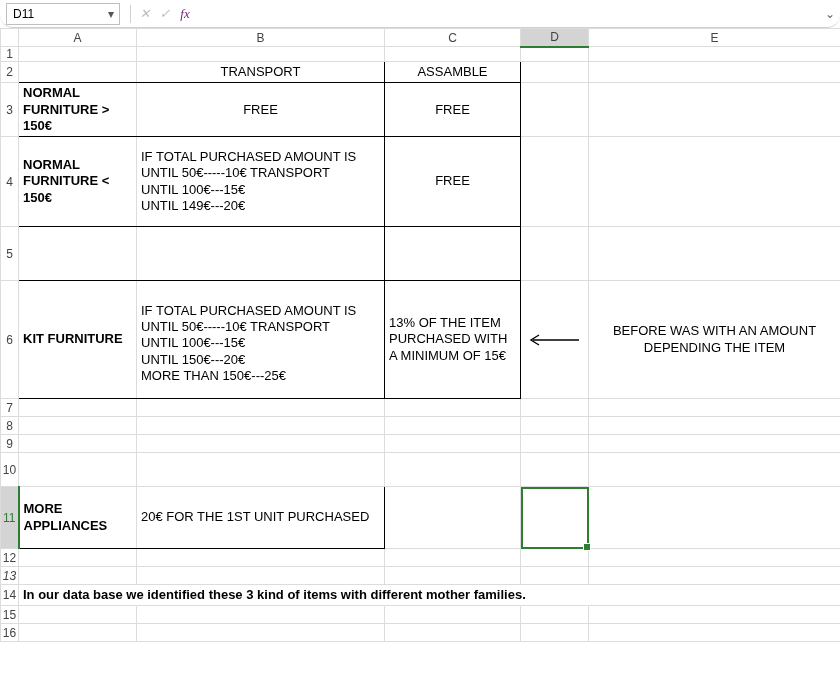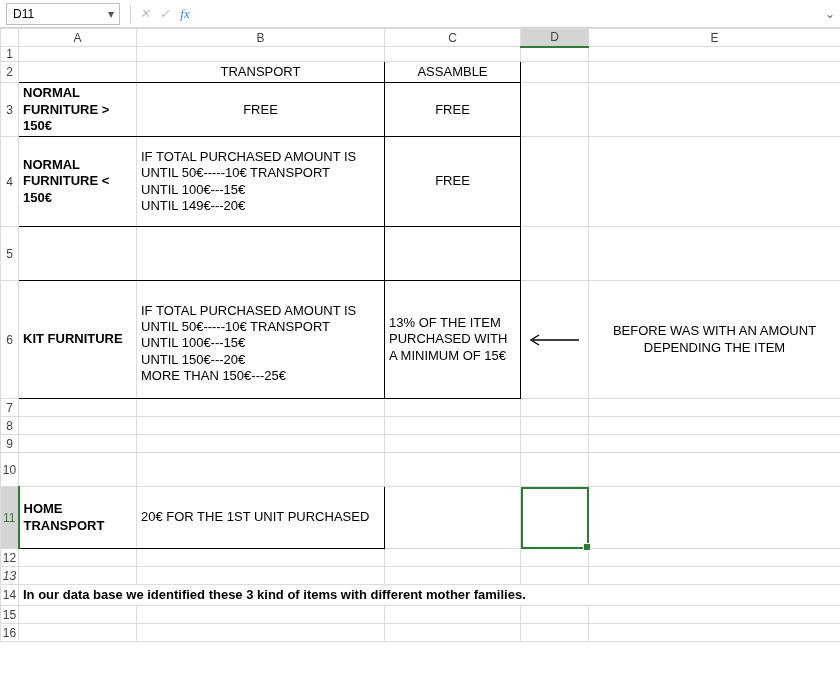--- a/index.html
+++ b/index.html
@@ -20,20 +20,21 @@
   }
 
   
   .bar {
     height: 28px;
     display: flex;
     align-items: center;
     background: #fff;
     border-bottom: 1px solid #d0d0d0;
     box-sizing: border-box;
+    border-radius: 13px;
   }
   .name-box-wrap {
     display: flex;
     align-items: center;
     height: 22px;
     margin: 3px 6px 3px 6px;
     border: 1px solid #bfbfbf;
     background: #fff;
     width: 114px;
     box-sizing: border-box;
@@ -62,21 +63,21 @@
     width: 20px;
     height: 20px;
     display: flex;
     align-items: center;
     justify-content: center;
     color: #bdbdbd;
     font-size: 13px;
     font-style: italic;
     font-family: "Times New Roman", serif;
   }
-  .fx-btn.dark { color: #3b82f6; font-style: italic; }
+  .fx-btn.dark { color: #701a75; font-style: italic; }
   .formula-input {
     flex: 1;
     height: 22px;
     line-height: 22px;
     padding: 0 6px;
   }
   .bar-expand {
     width: 20px;
     display:flex;
     align-items:center;
@@ -370,21 +371,21 @@
           <td></td>
           <td></td>
           <td></td>
           <td></td>
           <td></td>
         </tr>
 
         <tr class="r11">
           <th class="row-h sel">11</th>
           <td class="b-t b-l b-b">
-              <div class="cell bold">HOME TRANSPORT</div>
+              <div class="cell bold">MORE APPLIANCES</div>
             </td>
           <td class="b-t b-l b-b b-r">
               <div class="cell">20€ FOR THE 1ST UNIT PURCHASED</div>
             </td>
           <td></td>
           <td class="active"></td>
           <td></td>
         </tr>
 
         <tr class="r12">

